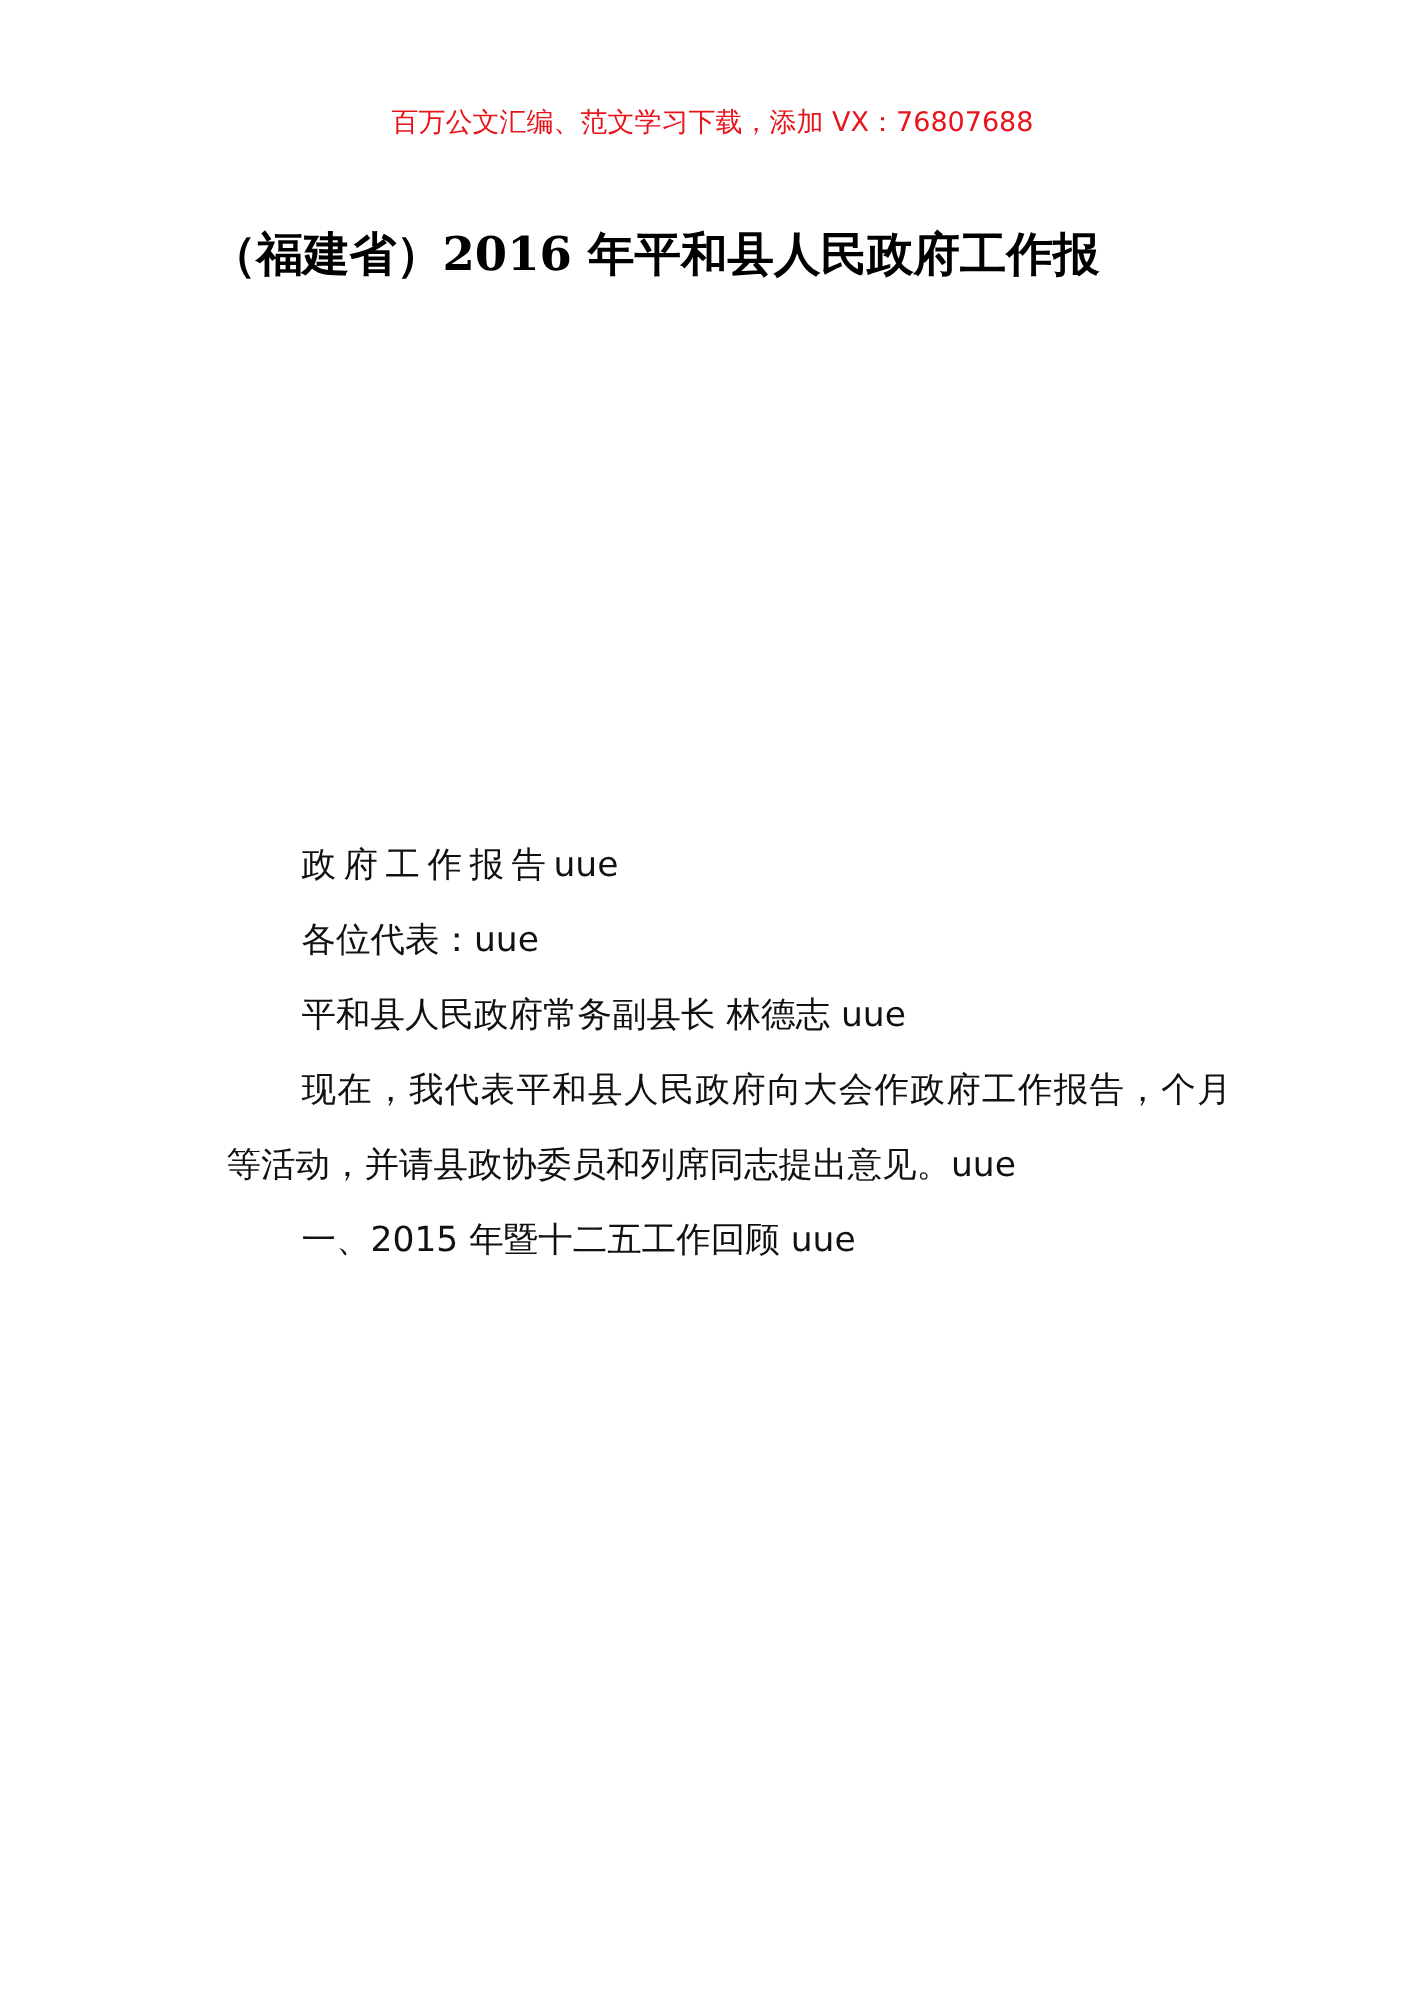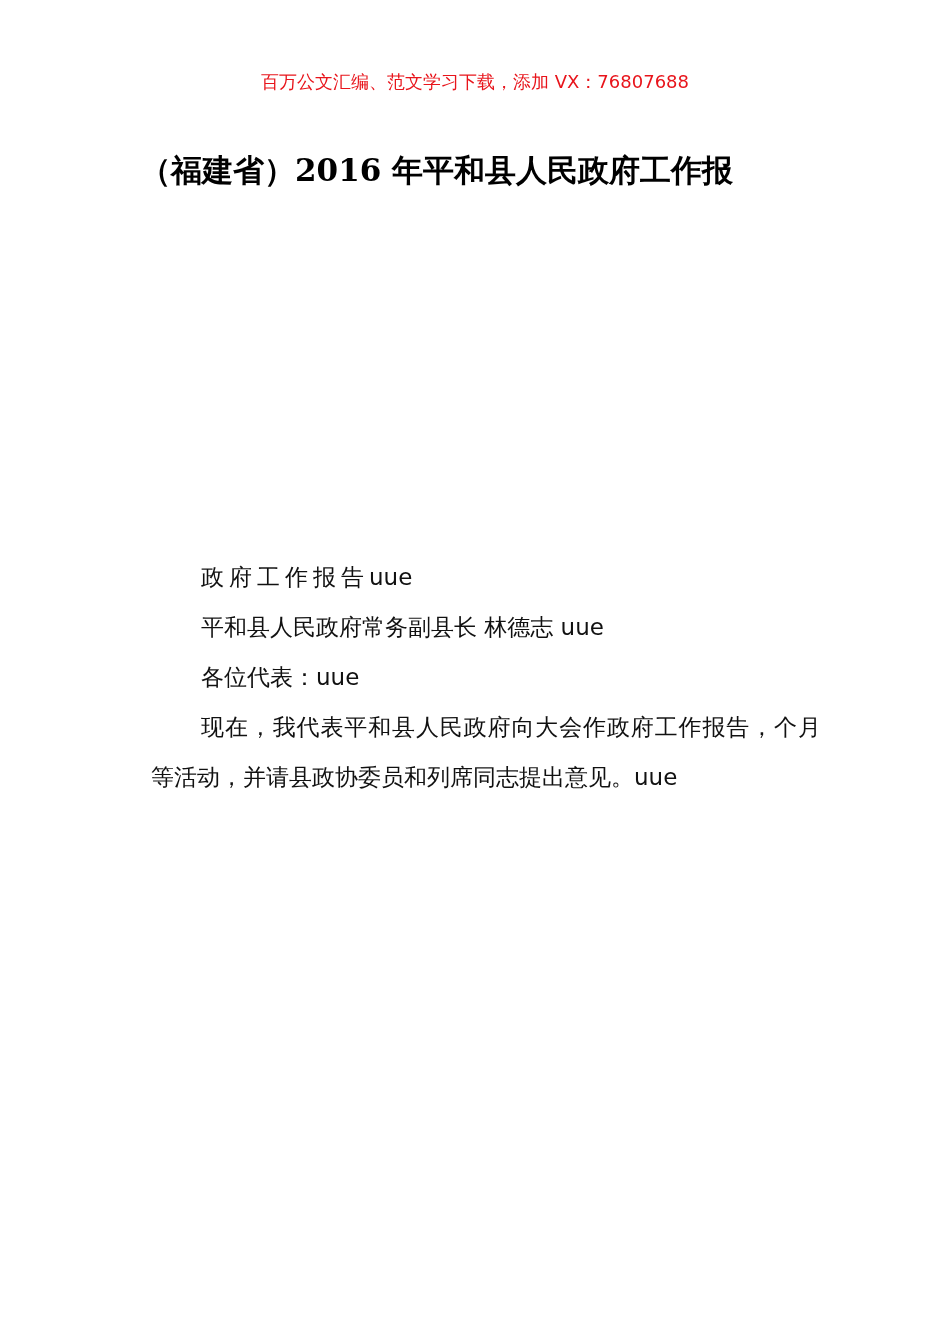--- a/index.html
+++ b/index.html
@@ -65,16 +65,17 @@
 <body>
 
 <div class="page-header">百万公文汇编、范文学习下载，添加 VX：76807688</div>
 
 <div class="doc-title">
   <span class="line">（福建省）2016 年平和县人民政府工作报</span>
 </div>
 
 <div class="doc-body">
   <p class="para"><span class="spaced">政府工作报告</span><span>uue</span></p>
+  <p class="para">各位代表：uue</p>
   <p class="para">平和县人民政府常务副县长 林德志 uue</p>
-  <p class="para">各位代表：uue</p>
   <p class="para">现在，我代表平和县人民政府向大会作政府工作报告，个月等活动，并请县政协委员和列席同志提出意见。uue</p>
+  <p class="para">一、2015 年暨十二五工作回顾 uue</p>
 </div>
 
 </body></html>

